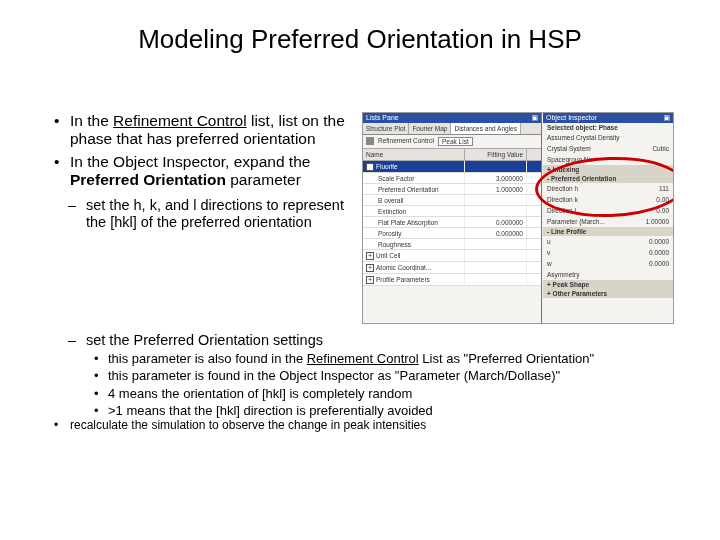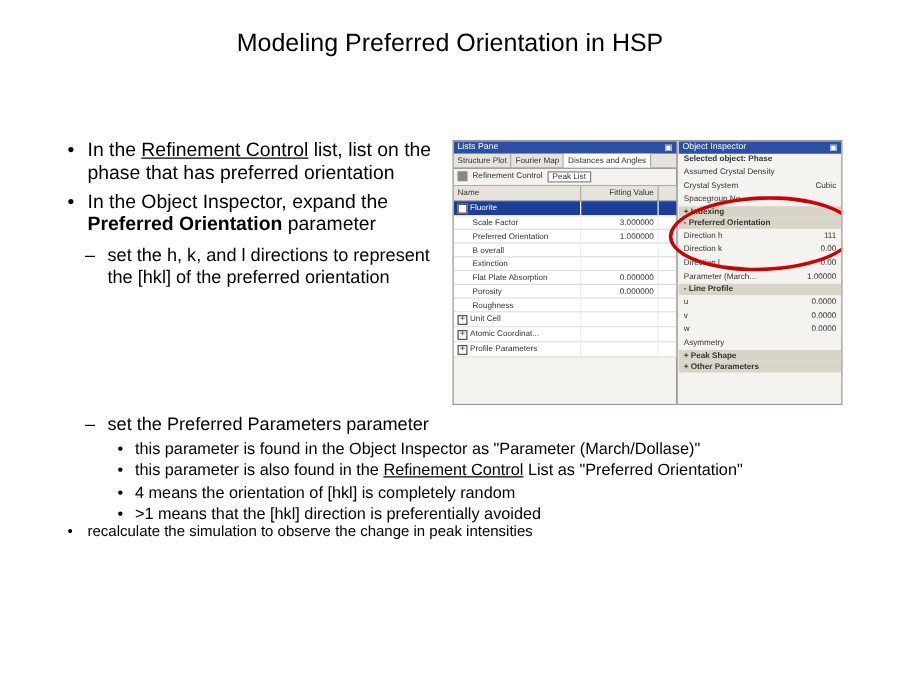--- a/index.html
+++ b/index.html
@@ -17,21 +17,21 @@
     width: 720px;
     height: 540px;
     box-sizing: border-box;
   }
   .title {
     position: absolute;
     top: 24px;
     left: 0;
     width: 100%;
     text-align: center;
-    font-size: 20px;
+    font-size: 26px;
     font-weight: 400;
   }
   .body {
     position: absolute;
     top: 112px;
     left: 54px;
     right: 30px;
   }
   .row1 {
     display: flex;
@@ -275,25 +275,25 @@
             </div>
           <div class="rhead">+ <span>Peak Shape</span></div>
           <div class="rhead">+ <span>Other Parameters</span></div>
         </div>
         <div class="ellipse"></div>
       </div>
     </div>
 
     <div class="below">
       <ul>
-        <li class="b2">set the Preferred Parameters parameter</li>
-        <li class="b3">this parameter is found in the Object Inspector as "Parameter (March/Dollase)"</li>
+        <li class="b2">set the Preferred Orientation settings</li>
         <li class="b3">
           <span>this parameter is also found in the </span><u>Refinement Control</u><span> List as "Preferred Orientation"</span>
         </li>
+        <li class="b3">this parameter is found in the Object Inspector as "Parameter (March/Dollase)"</li>
         <li class="b3">4 means the orientation of [hkl] is completely random</li>
         <li class="b3">&gt;1 means that the [hkl] direction is preferentially avoided</li>
       </ul>
       <ul class="closing">
         <li class="b1">recalculate the simulation to observe the change in peak intensities</li>
       </ul>
     </div>
   </div>
 </div>
 

